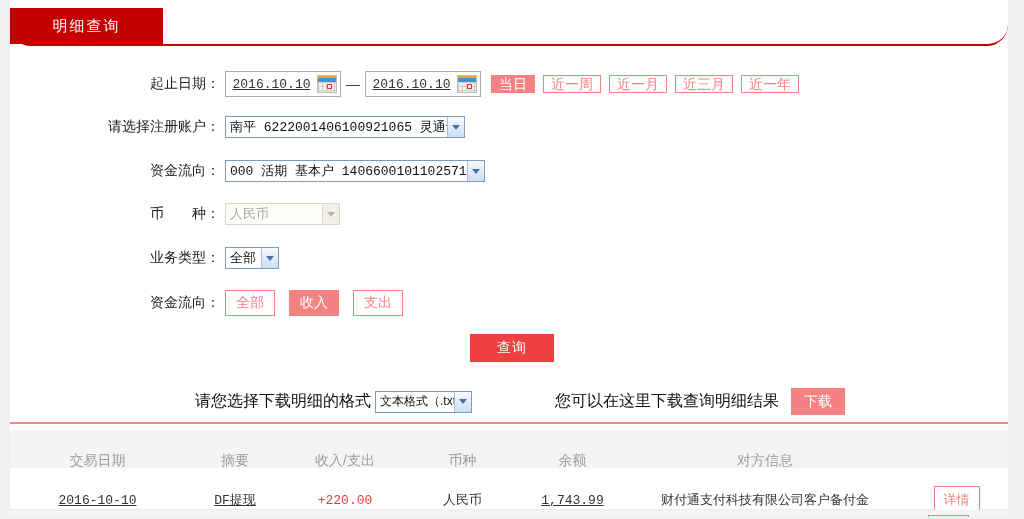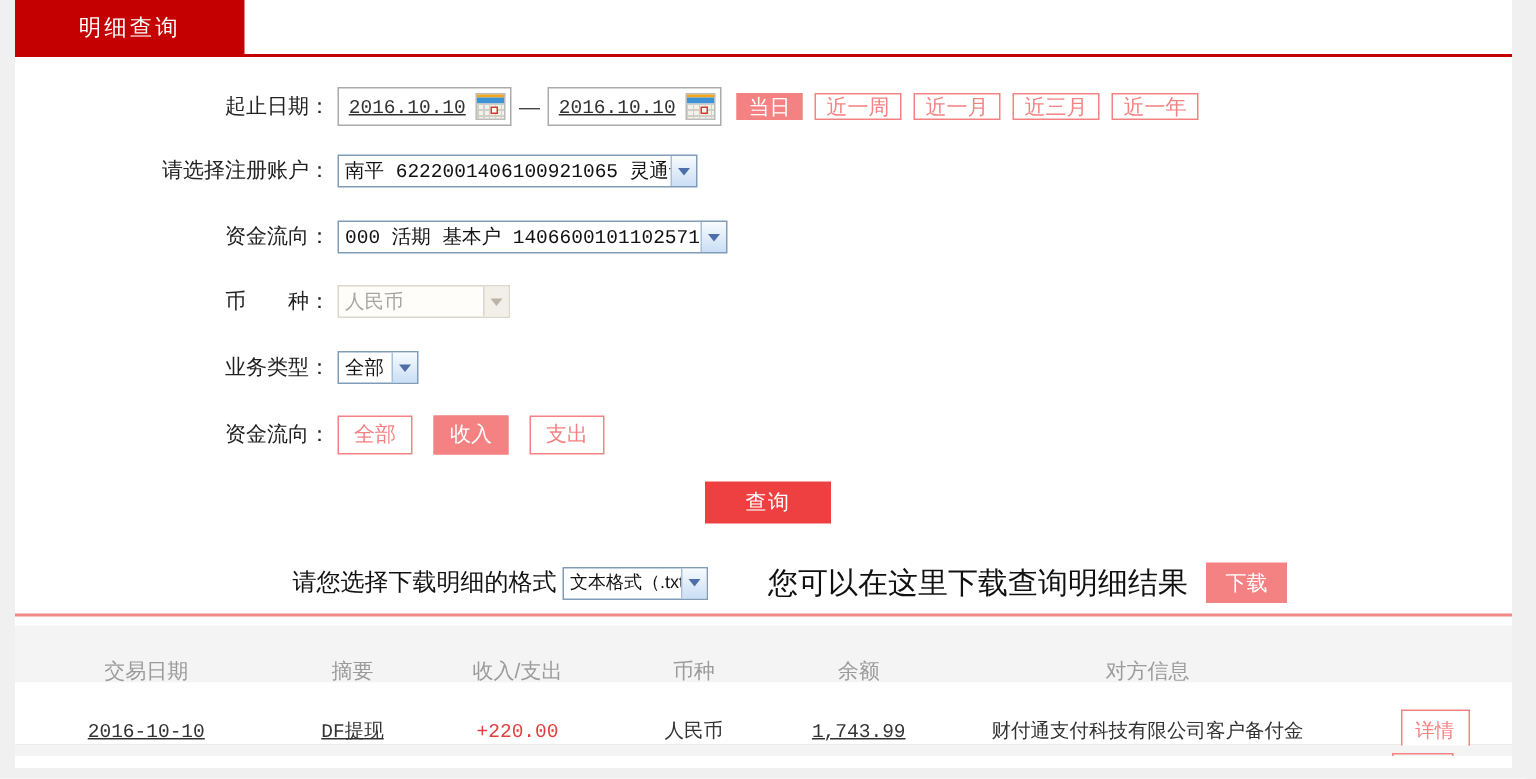--- a/index.html
+++ b/index.html
@@ -10,34 +10,35 @@
     overflow: hidden;
   }
   .page { position:relative; width:1024px; height:519px; }
   .panel {
     position:absolute; left:10px; top:0; width:998px; height:512px;
     background:#fff;
   }
 
   
   .tab-bar {
-    padding-top:0;
+    padding-top:8px;
     border-bottom:2px solid var(--tab-red, #c40000);
+    border-radius:21px;
   }
   .tab {
     width:153px; height:36px;
     background: var(--tab-red, #c40000);
     color:#fff; font-size:15px;
     display:flex; align-items:center; justify-content:center;
     letter-spacing:2px;
     cursor:default;
   }
 
   
-  .form { padding-top:20px; }
+  .form { padding-top:25px; }
   .form-row { display:flex; align-items:center; }
   .form-label {
     width:215px; flex-shrink:0;
     text-align:right; font-size:14px; color:#222;
     padding-right:5px;
   }
   .r1 { margin-bottom:19px; }
   .r2 { margin-bottom:22px; }
   .r3 { margin-bottom:21px; }
   .r4 { margin-bottom:22px; }
@@ -143,21 +144,21 @@
     letter-spacing:1px; cursor:pointer;
     font-family:"Liberation Sans", sans-serif;
   }
 
   
   .download-row {
     display:flex; align-items:center;
     margin-left:185px; height:27px; margin-bottom:7px;
   }
   .dl-label { font-size:16px; color:#111; margin-right:4px; }
-  .dl-hint  { font-size:20px; color:#111; margin-left:40px; margin-right:12px; }
+  .dl-hint  { font-size:16px; color:#111; margin-left:83px; margin-right:12px; }
   .dl-fmt .sel-val { font-size:12px; font-family:"Liberation Sans", sans-serif; }
   .dl-btn {
     width:54px; height:27px;
     background: var(--salmon, #f58282);
     color:#fff; border:none; font-size:14px; cursor:pointer;
     font-family:"Liberation Sans", sans-serif;
   }
 
   
   .table-divider { border-top:2px solid var(--divider-red, #f08888); }

